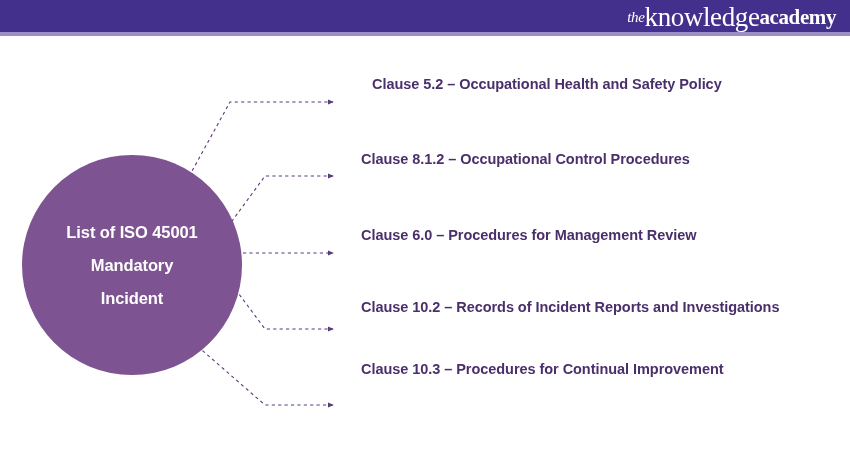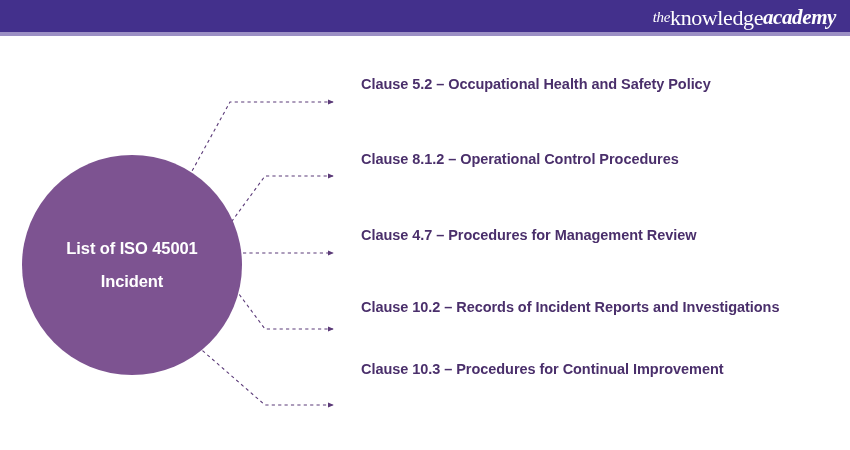--- a/index.html
+++ b/index.html
@@ -42,29 +42,28 @@
     white-space: nowrap;
     color: #ffffff;
     font-family: "Liberation Serif", "DejaVu Serif", serif;
   }
   .logo-the {
     font-style: italic;
     font-size: 15px;
     letter-spacing: -0.3px;
   }
   .logo-knowledge {
-    font-size: 22px;
+    font-size: 27px;
     font-weight: 400;
     letter-spacing: -0.4px;
   }
   .logo-academy {
     font-size: 21px;
     font-weight: 700;
     letter-spacing: -0.4px;
-    font-style: italic;
   }
 
   
   #diagram-canvas {
     position: absolute;
     left: 0;
     top: 36px;
     width: 850px;
     height: 414px;
   }
@@ -140,22 +139,23 @@
       <path d="M186,128 L230,48 L333,48"></path>
       <path d="M224,178 L265,122 L333,122"></path>
       <path d="M243,199 L333,199"></path>
       <path d="M224,220 L265,275 L333,275"></path>
       <path d="M188,284 L265,351 L333,351"></path>
     </g>
   </svg>
 
   <div id="central-node">
     <div class="node-line">List of ISO 45001</div>
+    <div class="node-line">Mandatory</div>
     <div class="node-line">Incident</div>
   </div>
 
-  <div class="clause-label" style="top:48px;">Clause 5.2 – Occupational Health and Safety Policy</div>
-  <div class="clause-label" style="top:123px;">Clause 8.1.2 – Operational Control Procedures</div>
-  <div class="clause-label" style="top:199px;">Clause 4.7 – Procedures for Management Review</div>
+  <div class="clause-label" style="top:48px;margin-left:11px;">Clause 5.2 – Occupational Health and Safety Policy</div>
+  <div class="clause-label" style="top:123px;">Clause 8.1.2 – Occupational Control Procedures</div>
+  <div class="clause-label" style="top:199px;">Clause 6.0 – Procedures for Management Review</div>
   <div class="clause-label" style="top:271px;">Clause 10.2 – Records of Incident Reports and Investigations</div>
   <div class="clause-label" style="top:333px;">Clause 10.3 – Procedures for Continual Improvement</div>
 
 </div>
 
 </body></html>

